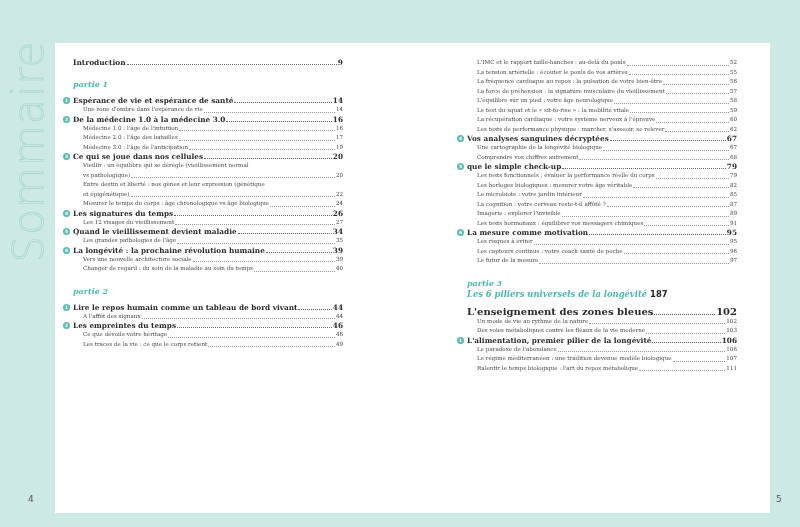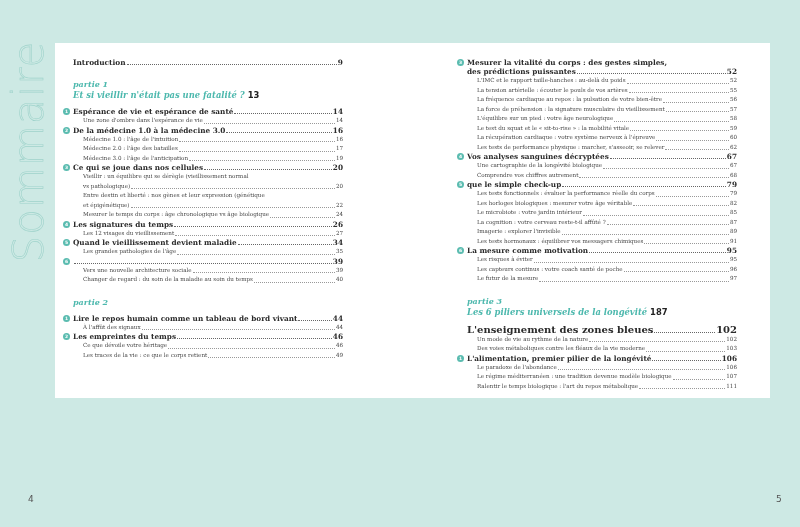--- a/index.html
+++ b/index.html
@@ -13,21 +13,21 @@
     position:absolute; left:6px; top:46px; width:46px; height:210px;
     display:flex; align-items:center; justify-content:center;
   }
   .side-title span {
     display:block; transform:rotate(-90deg); white-space:nowrap;
     font-family:"DejaVu Sans", sans-serif; font-weight:200;
     font-size:42px; color:#ffffff; letter-spacing:1px;
     -webkit-text-stroke:0.6px #9fd3cb; color:transparent;
   }
   .sheet {
-    position:absolute; left:55px; top:43px; width:715px; height:355px;
+    position:absolute; left:55px; top:43px; width:715px; height:470px;
     background:#ffffff;
   }
   .col { position:absolute; top:0; width:270px; }
   .col.left { left:18px; top:15px; }
   .col.right { left:412px; top:15px; }
   .page-num {
     position:absolute; top:494px; font-family:"DejaVu Sans", sans-serif;
     font-size:9px; color:#555;
   }
   .row { display:flex; align-items:baseline; white-space:nowrap; }
@@ -63,23 +63,20 @@
 
 <div class="sheet">
   <div class="col left" id="col-left">
       <div class="row intro">
         <span class="t">Introduction</span>
         <span class="dots"></span>
         <span class="p">9</span>
       </div>
       <div class="part">
         <span class="lbl">partie 1</span>
-        <div class="ttl">
-          <span class="ttl-line"><span>Et si vieillir n'était pas une fatalité ?</span><span class="pg">13</span></span>
-        </div>
       </div>
       <div class="chap">
         <span class="badge">1</span>
         <div class="row ">
           <span class="t">Espérance de vie et espérance de santé</span>
           <span class="dots"></span>
           <span class="p">14</span>
         </div>
       </div>
       <div class="sub">
@@ -175,20 +172,21 @@
       <div class="sub">
         <div class="row ">
           <span class="t">Les grandes pathologies de l'âge</span>
           <span class="dots"></span>
           <span class="p">35</span>
         </div>
       </div>
       <div class="chap">
         <span class="badge">6</span>
         <div class="row ">
+          <span class="t">La longévité : la prochaine révolution humaine</span>
           <span class="dots"></span>
           <span class="p">39</span>
         </div>
       </div>
       <div class="sub">
         <div class="row ">
           <span class="t">Vers une nouvelle architecture sociale</span>
           <span class="dots"></span>
           <span class="p">39</span>
         </div>
@@ -237,29 +235,20 @@
       </div>
       <div class="sub">
         <div class="row ">
           <span class="t">Les traces de la vie : ce que le corps retient</span>
           <span class="dots"></span>
           <span class="p">49</span>
         </div>
       </div>
     </div>
   <div class="col right" id="col-right">
-      <div class="chap" style="margin-top: 0px;">
-        <span class="badge">3</span>
-        <div>Mesurer la vitalité du corps : des gestes simples,</div>
-        <div class="row ">
-          <span class="t">des prédictions puissantes</span>
-          <span class="dots"></span>
-          <span class="p">52</span>
-        </div>
-      </div>
       <div class="sub">
         <div class="row ">
           <span class="t">L'IMC et le rapport taille-hanches : au-delà du poids</span>
           <span class="dots"></span>
           <span class="p">52</span>
         </div>
       </div>
       <div class="sub">
         <div class="row ">
           <span class="t">La tension artérielle : écouter le pouls de vos artères</span>

